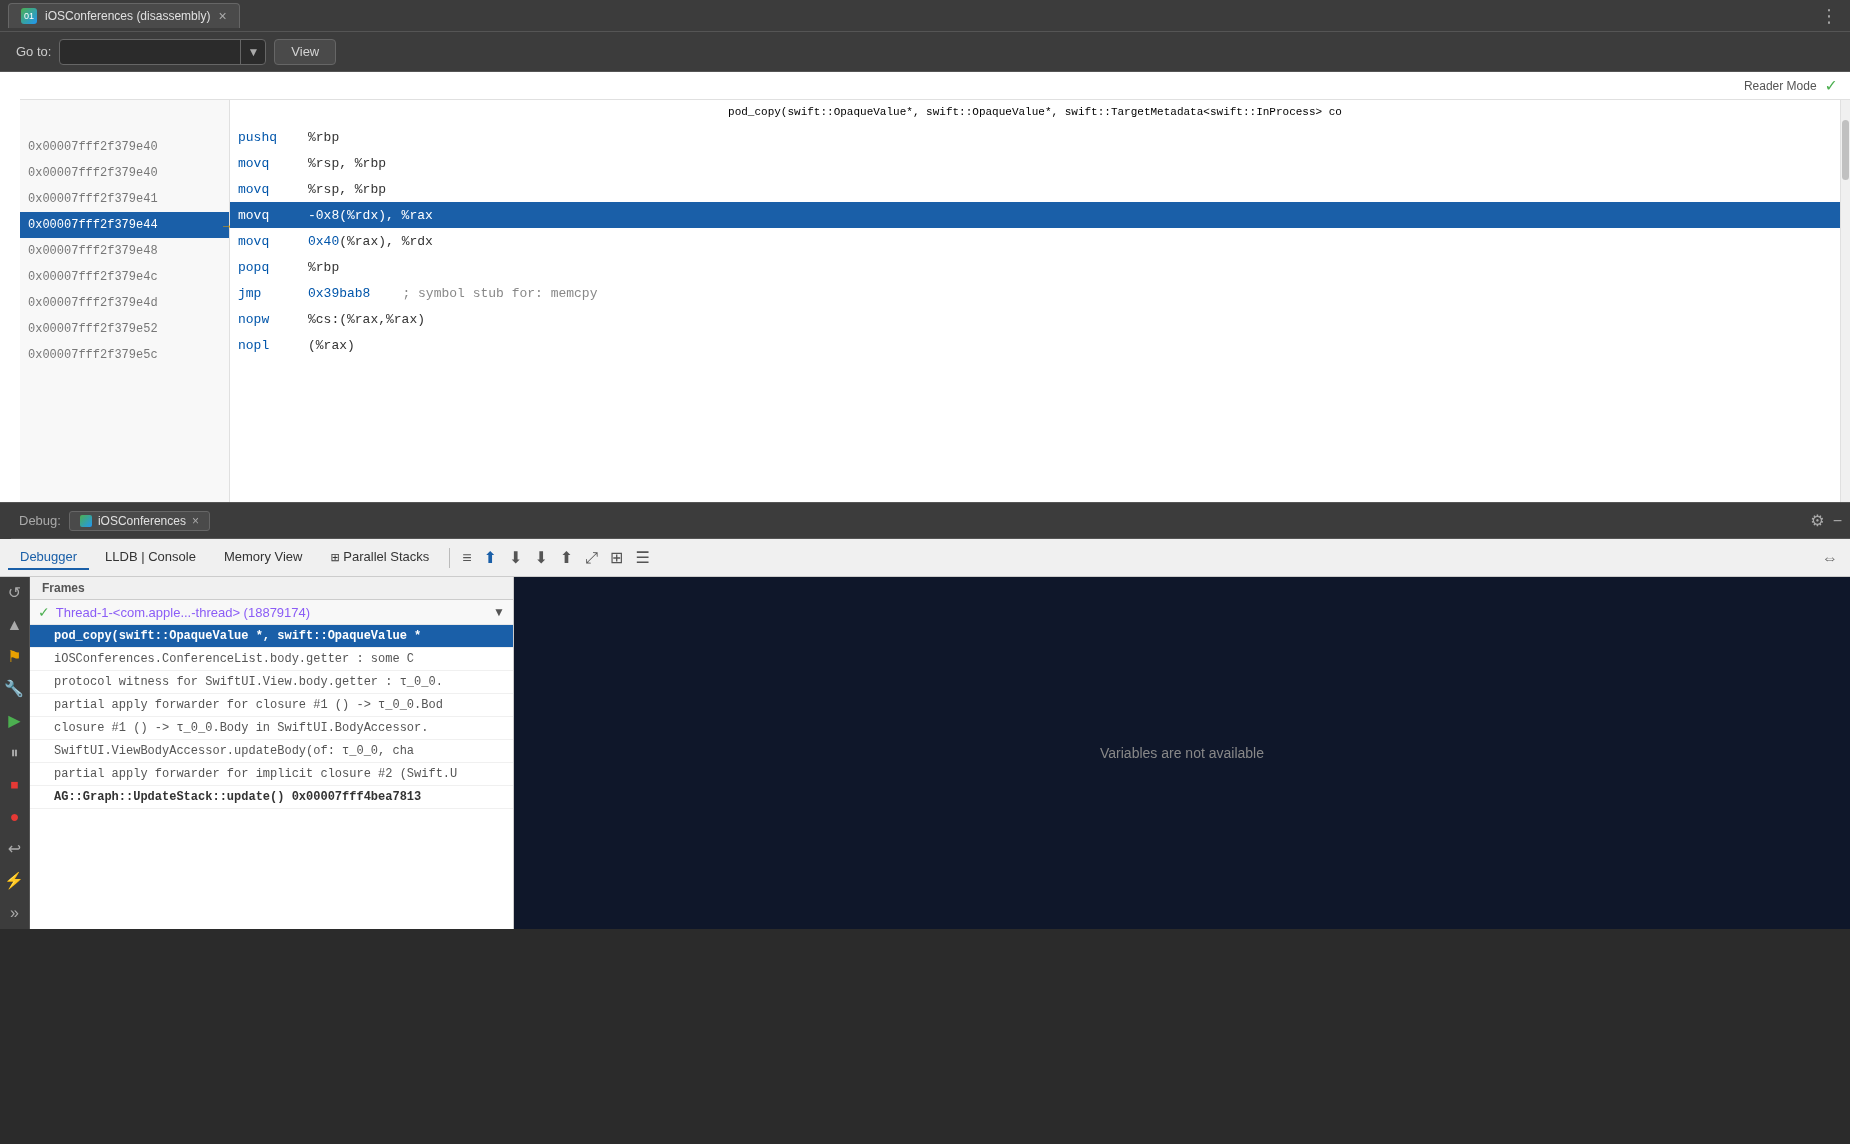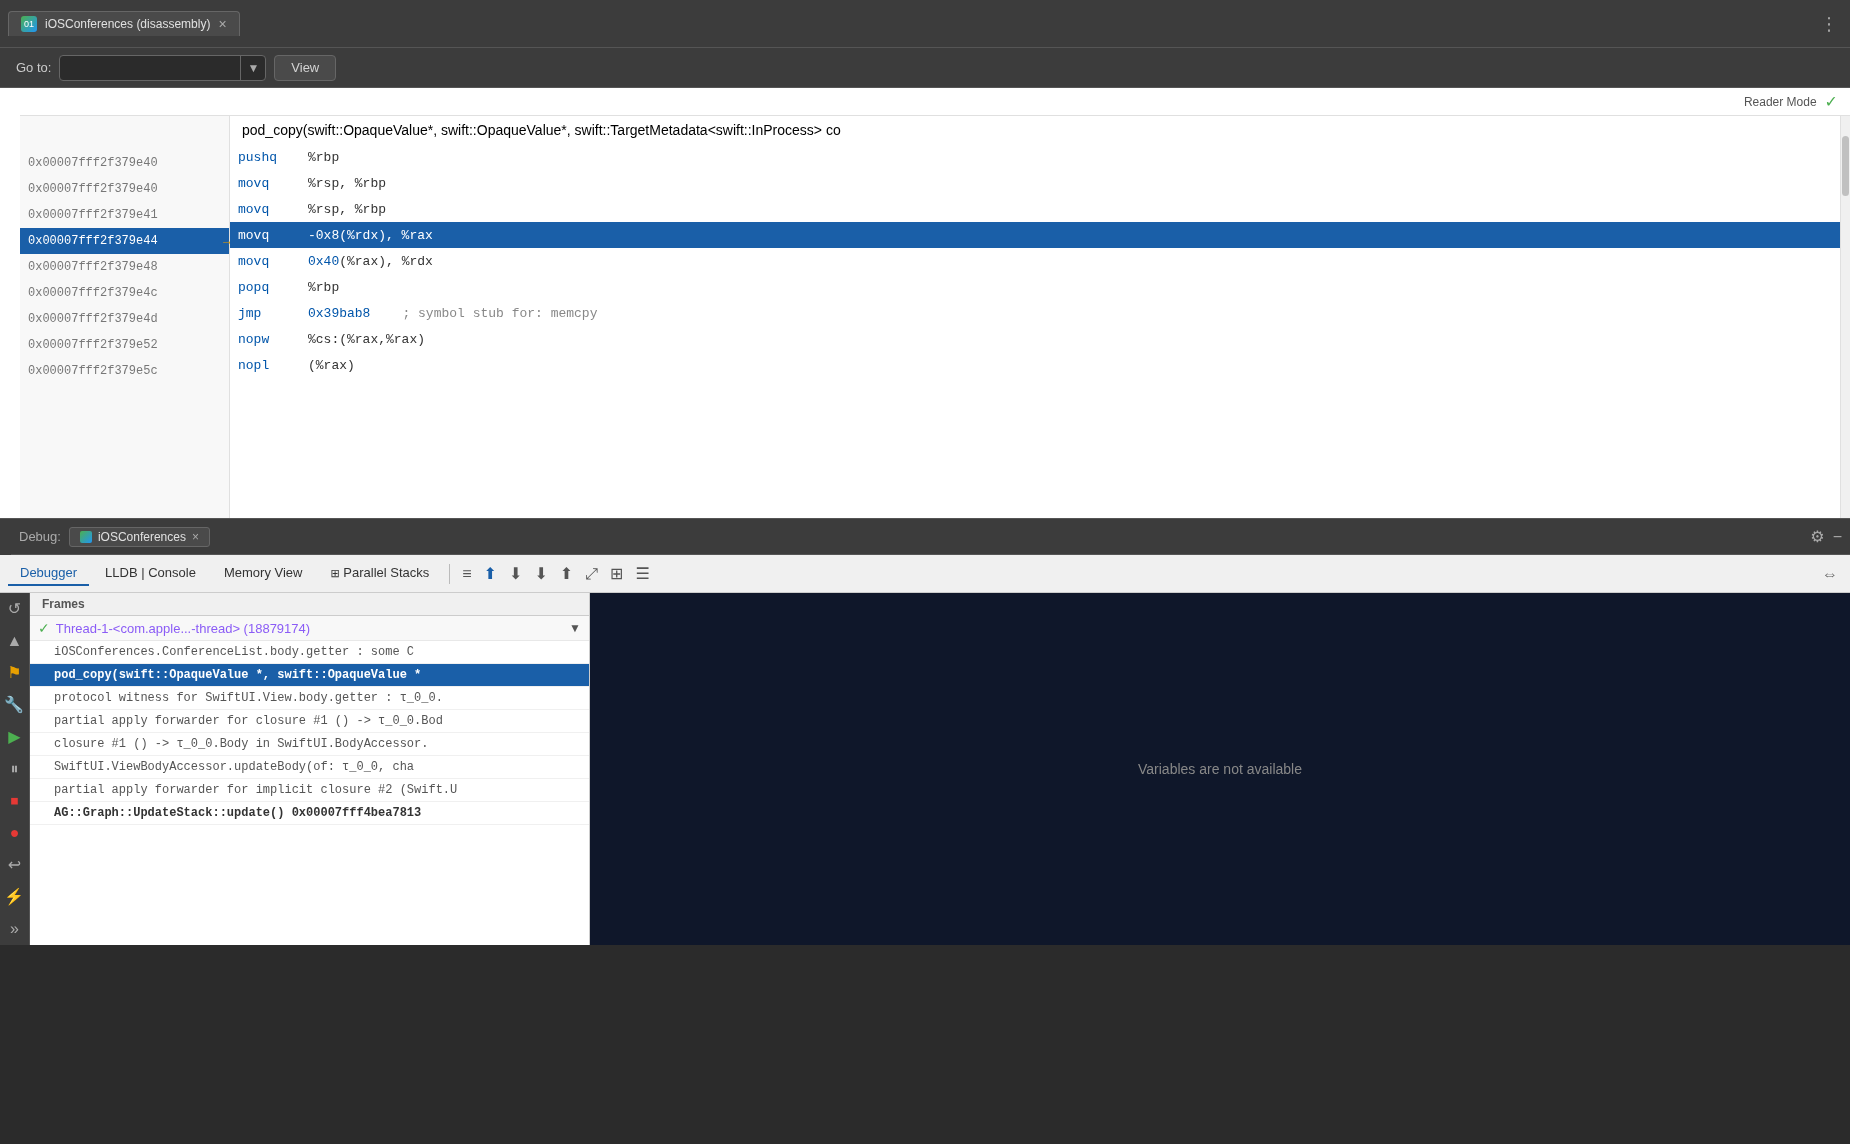--- a/index.html
+++ b/index.html
@@ -11,21 +11,21 @@
       height: 1144px;
       overflow: hidden;
     }
 
     
     .title-bar {
       display: flex;
       align-items: center;
       background: #3c3c3c;
       border-bottom: 1px solid #555;
-      height: 48px;
+      height: 32px;
       padding: 0 8px;
     }
     .tab {
       display: flex;
       align-items: center;
       background: #4a4a4a;
       border: 1px solid #666;
       border-bottom: none;
       border-radius: 4px 4px 0 0;
       padding: 4px 12px;
@@ -143,24 +143,25 @@
       flex-shrink: 0;
       padding: 0;
     }
     .disasm-right {
       flex: 1;
       overflow: hidden;
     }
     .disasm-func-header {
       padding: 6px 12px;
       color: #000;
-      font-family: Liberation Sans, sans-serif;
-      font-size: 14px;
+      font-family: Liberation Mono, monospace;
+      font-size: 11px;
       white-space: nowrap;
       overflow: hidden;
+      text-align: center;
     }
     .disasm-row {
       display: flex;
       align-items: center;
       height: 26px;
       padding: 0;
     }
     .disasm-row.selected {
       background: #1a5fa8;
     }
@@ -298,21 +299,21 @@
     }
     .debug-icon-btn.active { color: #1a5fa8; }
 
     
     .debug-content {
       display: flex;
       flex: 1;
       overflow: hidden;
     }
     .frames-panel {
-      width: 560px;
+      width: 484px;
       flex-shrink: 0;
       border-right: 1px solid #ccc;
       background: #fff;
       overflow: hidden;
       display: flex;
       flex-direction: column;
     }
     .frames-header {
       background: #f0f0f0;
       border-bottom: 1px solid #ccc;
@@ -617,26 +618,26 @@
       <div class="frames-panel">
         <div class="frames-header">Frames</div>
         <div class="frames-list">
 
           <div class="frames-thread">
             <span class="thread-check">✓</span>
             <span class="thread-label">Thread-1-&lt;com.apple...-thread&gt; (18879174)</span>
             <span class="thread-expand">▼</span>
           </div>
 
+          <div class="frame-item selected-frame bold-frame">
+            <span>pod_copy(swift::OpaqueValue *, swift::OpaqueValue *</span>
+          </div>
+
           <div class="frame-item">
             <span>iOSConferences.ConferenceList.body.getter : some C</span>
-          </div>
-
-          <div class="frame-item selected-frame bold-frame">
-            <span>pod_copy(swift::OpaqueValue *, swift::OpaqueValue *</span>
           </div>
 
           <div class="frame-item">
             <span>protocol witness for SwiftUI.View.body.getter : τ_0_0.</span>
           </div>
 
           <div class="frame-item">
             <span>partial apply forwarder for closure #1 () -&gt; τ_0_0.Bod</span>
           </div>
 

